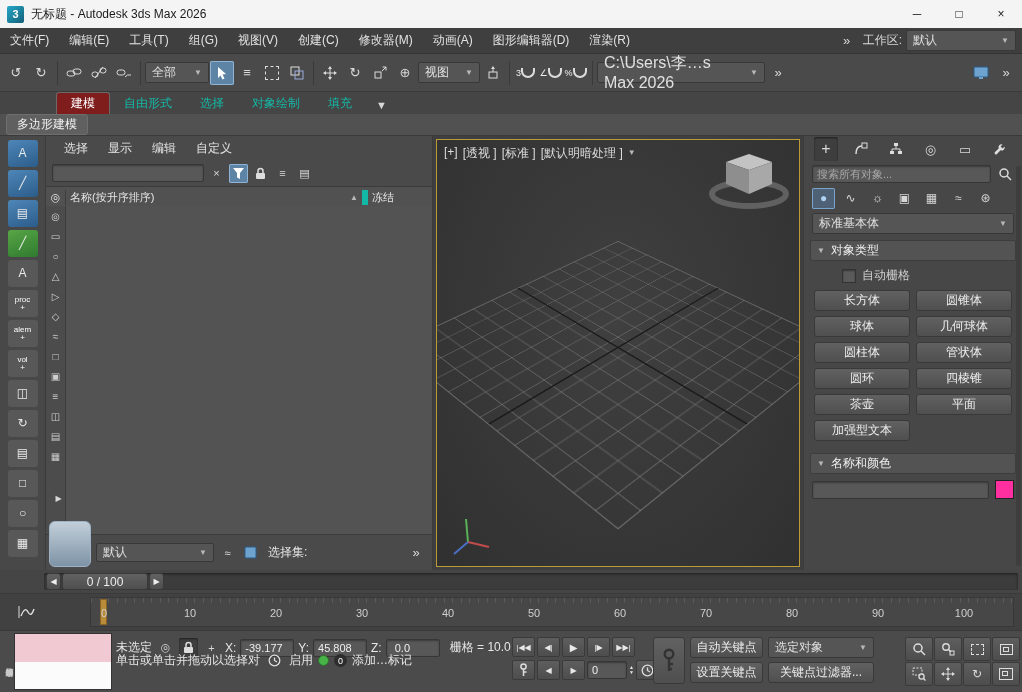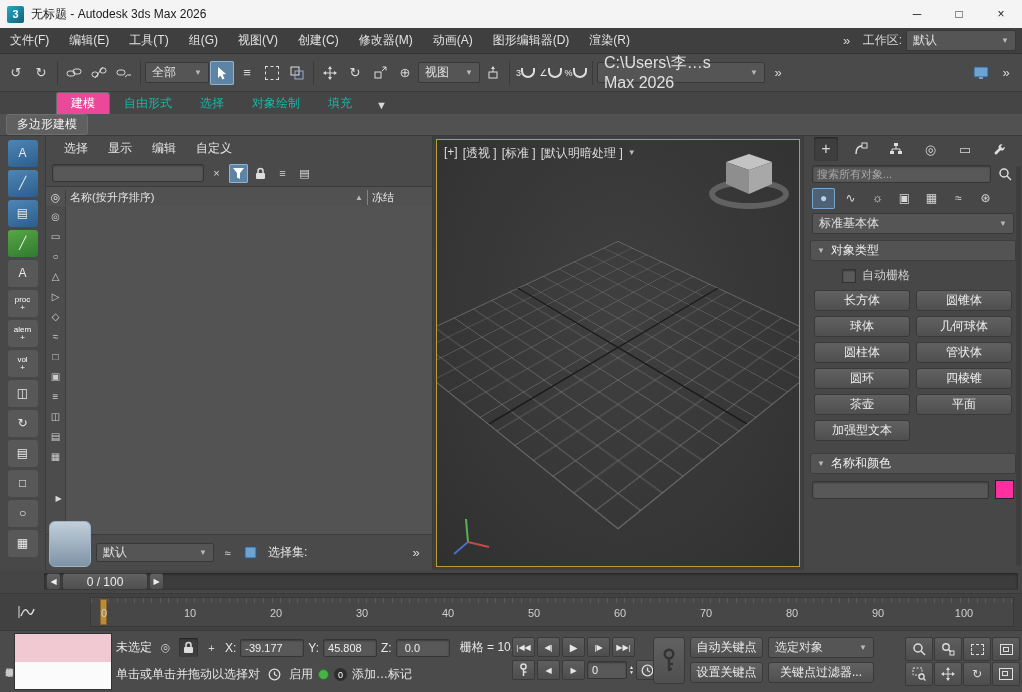--- a/index.html
+++ b/index.html
@@ -37,21 +37,21 @@
   .menu-item{padding:9px 10px;height:100%;display:flex;align-items:center;color:#e2e2e2}
   #toolbar{left:0;top:54px;width:100%;height:38px;background:#4a4a4a;display:flex;align-items:center;
            gap:1px;padding:0 4px;box-sizing:border-box;border-bottom:1px solid #3a3a3a}
   .dashbox{width:12px;height:12px;border:1px dashed #ddd}
   .magnet{width:10px;height:8px;border:2px solid #ddd;border-top:none;border-radius:0 0 7px 7px;margin-right:1px}
   .snap-label{font-size:9px;color:#eee}
 
   
   #ribbon1{left:0;top:92px;width:100%;height:22px;background:#454545;display:flex;align-items:flex-end}
   .rtab{padding:2px 14px;color:#14b8a6;height:17px;display:flex;align-items:center}
-  .rtab.active{background:#ec4899;color:#fff;border:1px solid #6a6a6a;border-bottom:none;border-radius:3px 3px 0 0}
+  .rtab.active{background:#7f1d1d;color:#fff;border:1px solid #6a6a6a;border-bottom:none;border-radius:3px 3px 0 0}
   #ribbon2{left:0;top:114px;width:100%;height:22px;background:#515151;display:flex;align-items:center;border-bottom:1px solid #3a3a3a;box-sizing:border-box}
   .rsubtab{margin-left:6px;padding:1px 10px;background:#606060;border:1px solid #6e6e6e;border-radius:3px;color:#f0f0f0}
 
   
   #left-strip{left:0;top:136px;width:46px;height:434px;background:#484848;border-right:1px solid #3b3b3b;
               display:flex;flex-direction:column;align-items:center;padding-top:4px;box-sizing:border-box;gap:3px}
   .ltile{width:30px;height:27px;border-radius:3px;display:flex;flex-direction:column;align-items:center;
          justify-content:center;font-size:12px;line-height:11px;color:#eaeaea;background:#585858}
   .ltile.blue{background:linear-gradient(160deg,#4d86b8,#2c5d8a)}
   .ltile.green{background:linear-gradient(160deg,#57a646,#2f7a2f)}
@@ -314,21 +314,21 @@
       </span>
       <span class="ibtn sm">≡</span>
       <span class="ibtn sm">▤</span>
     </div>
     <div id="exp-header">
       <span style="width:19px;text-align:center">◎</span>
       <span style="flex:1;display:flex;justify-content:space-between;align-items:center;padding:0 4px;border-left:1px solid #3e3e3e">
         <span>名称(按升序排序)</span>
         <span class="caret">▲</span>
       </span>
-      <span style="width:56px;padding:0 4px;border-left:1px solid #14b8a6">冻结</span>
+      <span style="width:56px;padding:0 4px;border-left:6px solid #14b8a6">冻结</span>
     </div>
     <div id="exp-body">
       <div id="exp-filtercol">
         <span class="fic">◎</span>
         <span class="fic">▭</span>
         <span class="fic">○</span>
         <span class="fic">△</span>
         <span class="fic">▷</span>
         <span class="fic">◇</span>
         <span class="fic">≈</span>
@@ -512,29 +512,29 @@
       <span>未选定</span>
       <span class="ibtn sm">◎</span>
       <span class="ibtn sm pressed">
         <svg width="11" height="13" viewBox="0 0 11 13">
             <rect x="1" y="6" width="9" height="6" rx="1" fill="#ddd"></rect>
             <path d="M3 6 V4 a2.5 2.5 0 0 1 5 0 V6" fill="none" stroke="#ddd" stroke-width="1.5"></path>
           </svg>
       </span>
       <span class="ibtn sm">+</span>
       <span>X:</span>
-      <input class="inset" style="width: 64px;" value="-39.177">
+      <input class="inset" style="width: 54px;" value="-39.177">
       <span>Y:</span>
       <input class="inset" style="width: 54px;" value="45.808">
       <span>Z:</span>
       <input class="inset" style="width: 54px; padding-left: 8px;" value="0.0">
       <span style="margin-left:6px">栅格 = 10.0</span>
     </div>
 
-    <div class="abs row" style="left:116px;top:34px;gap:5px">
+    <div class="abs row" style="left:116px;top:20px;gap:5px">
       <span style="max-width:172px;white-space:nowrap;overflow:hidden">单击或单击并拖动以选择对</span>
       <span class="ibtn sm">
         <svg width="13" height="13" viewBox="0 0 13 13">
             <circle cx="6.5" cy="6.5" r="5.3" fill="none" stroke="#ddd" stroke-width="1.3"></circle>
             <path d="M6.5 3.5 V6.5 L9 8" stroke="#ddd" fill="none" stroke-width="1.3"></path>
           </svg>
       </span>
       <span>启用</span>
       <span class="dot-green"></span>
       <span class="count-badge">0</span>

